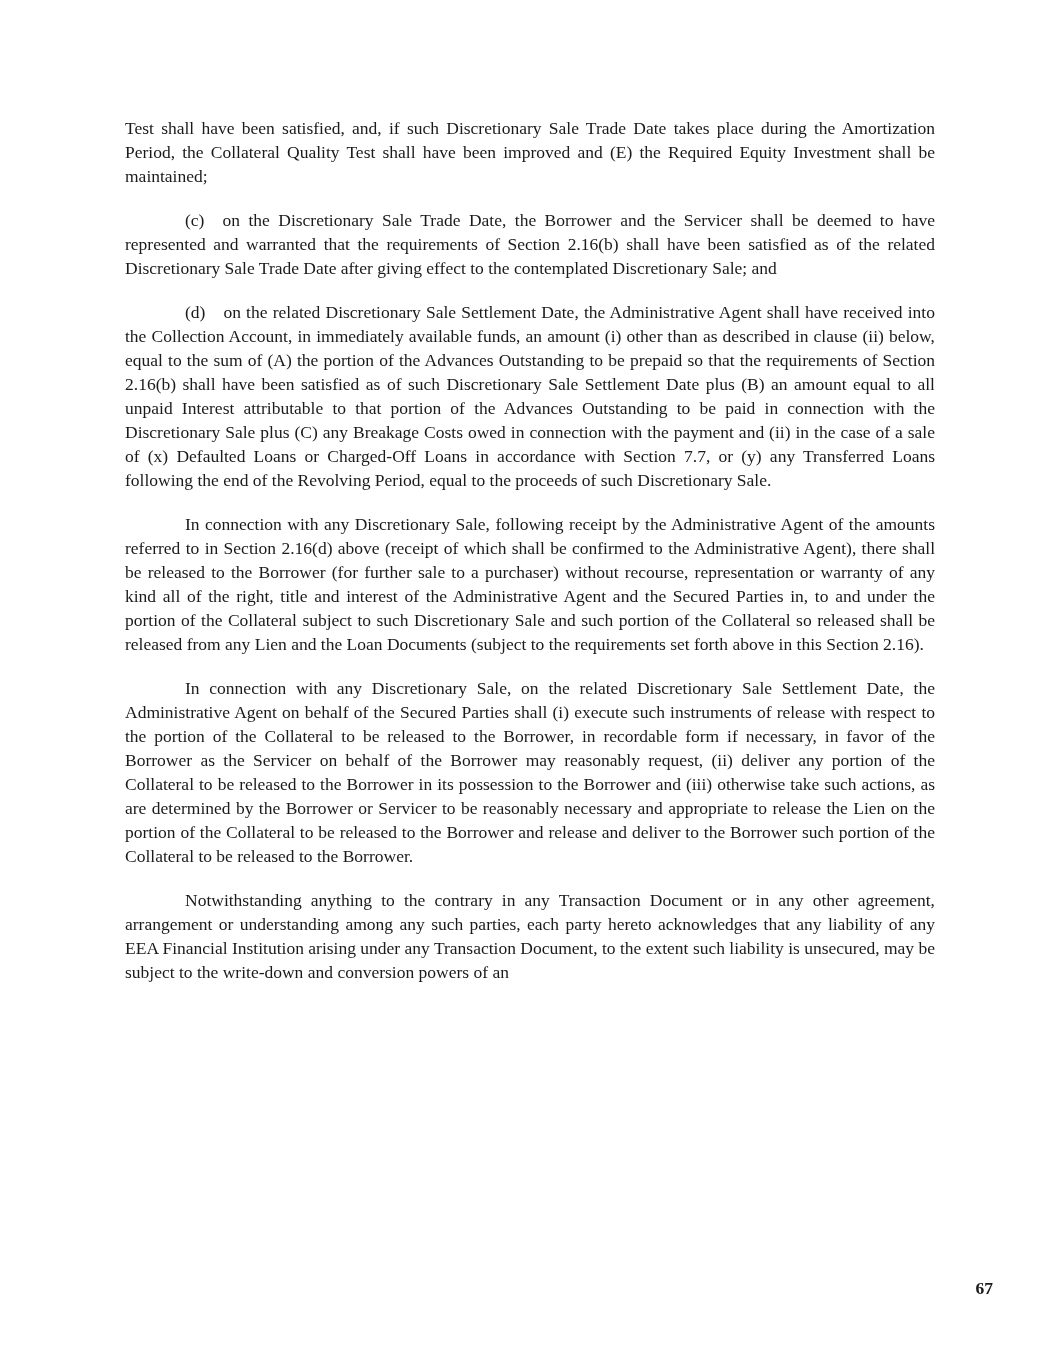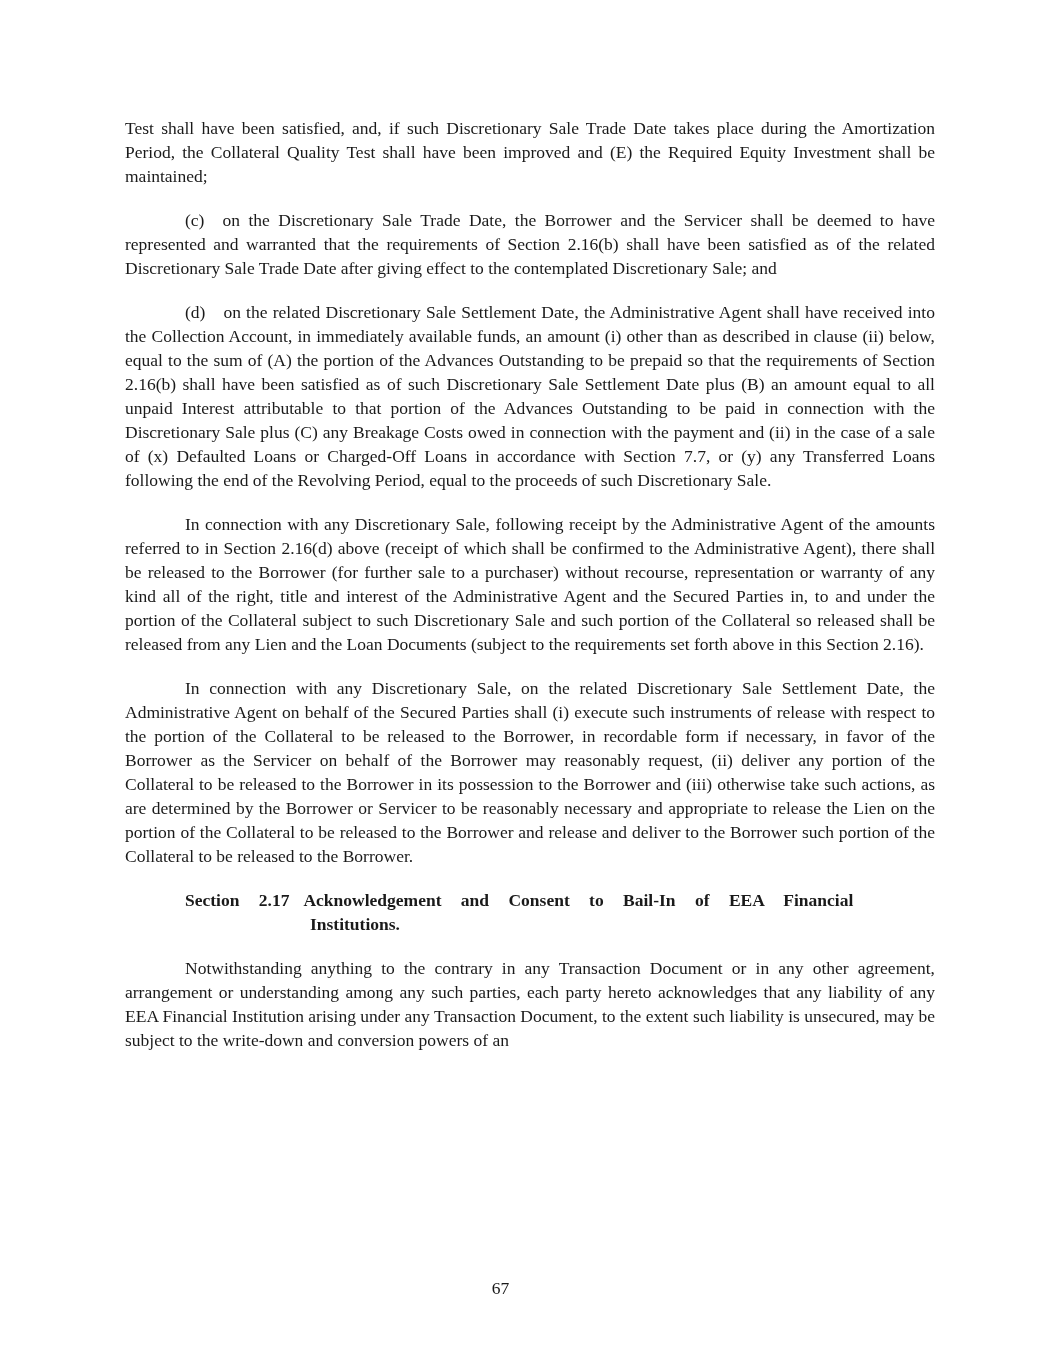--- a/index.html
+++ b/index.html
@@ -33,32 +33,32 @@
     word-spacing: 15px;
   }
   .u { text-underline-offset: 3px; }
   .tab { display: inline-block; width: 18px; text-indent: 0; }
   .para-heading .tab { width: 14px; }
   .page-number {
     position: absolute;
     top: 1276px;
     left: 8px;
     right: 62px;
-    text-align: center;
+    text-align: right;
     font-size: 17.5px;
     line-height: 24px;
+    font-weight: bold;
   }
 </style>
 </head>
 <body>
 
 <div class="page">
   <div class="content" id="doc-body">
       <p class="para para-body"><span class="">Test shall have been satisfied, and, if such Discretionary Sale Trade Date takes place during the Amortization Period, the Collateral Quality Test shall have been improved and (E) the Required Equity Investment shall be maintained;</span></p>
       <p class="para para-body indented"><span class="">(c)</span><span class="tab"></span><span class="">on the Discretionary Sale Trade Date, the Borrower and the Servicer shall be deemed to have represented and warranted that the requirements of </span><span class="u">Section 2.16(b)</span><span class=""> shall have been satisfied as of the related Discretionary Sale Trade Date after giving effect to the contemplated Discretionary Sale; and</span></p>
       <p class="para para-body indented"><span class="">(d)</span><span class="tab"></span><span class="">on the related Discretionary Sale Settlement Date, the Administrative Agent shall have received into the Collection Account, in immediately available funds, an amount (i) other than as described in clause (ii) below, equal to the sum of (A) the portion of the Advances Outstanding to be prepaid so that the requirements of </span><span class="u">Section 2.16(b)</span><span class=""> shall have been satisfied as of such Discretionary Sale Settlement Date </span><span class="u">plus</span><span class=""> (B) an amount equal to all unpaid Interest attributable to that portion of the Advances Outstanding to be paid in connection with the Discretionary Sale </span><span class="u">plus</span><span class=""> (C) any Breakage Costs owed in connection with the payment and (ii) in the case of a sale of (x) Defaulted Loans or Charged-Off Loans in accordance with Section 7.7, or (y) any Transferred Loans following the end of the Revolving Period, equal to the proceeds of such Discretionary Sale.</span></p>
       <p class="para para-body indented"><span class="">In connection with any Discretionary Sale, following receipt by the Administrative Agent of the amounts referred to in </span><span class="u">Section 2.16(d)</span><span class=""> above (receipt of which shall be confirmed to the Administrative Agent), there shall be released to the Borrower (for further sale to a purchaser) without recourse, representation or warranty of any kind all of the right, title and interest of the Administrative Agent and the Secured Parties in, to and under the portion of the Collateral subject to such Discretionary Sale and such portion of the Collateral so released shall be released from any Lien and the Loan Documents (subject to the requirements set forth above in this </span><span class="u">Section 2.16</span><span class="">).</span></p>
       <p class="para para-body indented"><span class="">In connection with any Discretionary Sale, on the related Discretionary Sale Settlement Date, the Administrative Agent on behalf of the Secured Parties shall (i) execute such instruments of release with respect to the portion of the Collateral to be released to the Borrower, in recordable form if necessary, in favor of the Borrower as the Servicer on behalf of the Borrower may reasonably request, (ii) deliver any portion of the Collateral to be released to the Borrower in its possession to the Borrower and (iii) otherwise take such actions, as are determined by the Borrower or Servicer to be reasonably necessary and appropriate to release the Lien on the portion of the Collateral to be released to the Borrower and release and deliver to the Borrower such portion of the Collateral to be released to the Borrower.</span></p>
-      <p class="para para-heading"><span class="">Section 2.17</span><span class="tab"></span><span class="u">Acknowledgement and Consent to Bail-In of EEA Financial</span><br><span class="u">Institutions</span><span class="">.</span></p>
       <p class="para para-body indented"><span class="">Notwithstanding anything to the contrary in any Transaction Document or in any other agreement, arrangement or understanding among any such parties, each party hereto acknowledges that any liability of any EEA Financial Institution arising under any Transaction Document, to the extent such liability is unsecured, may be subject to the write-down and conversion powers of an</span></p>
     </div>
   <div class="page-number">67</div>
 </div>
 
 </body></html>

